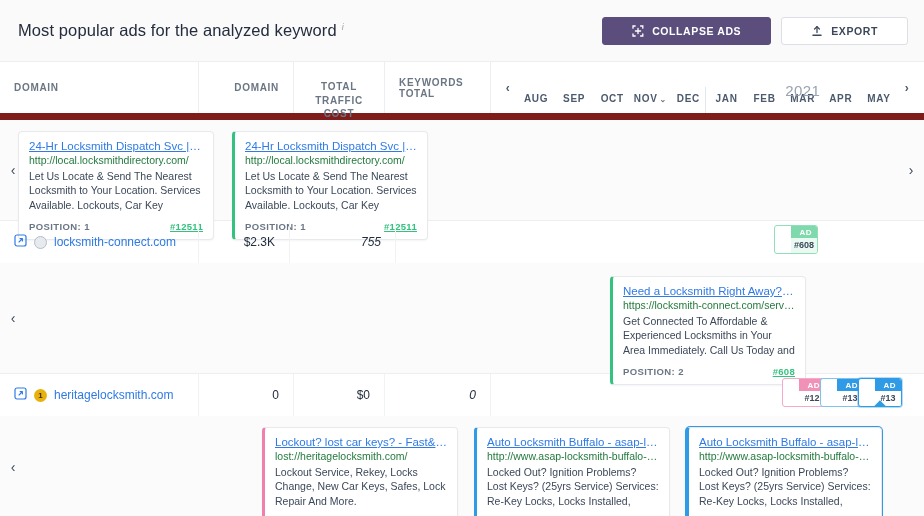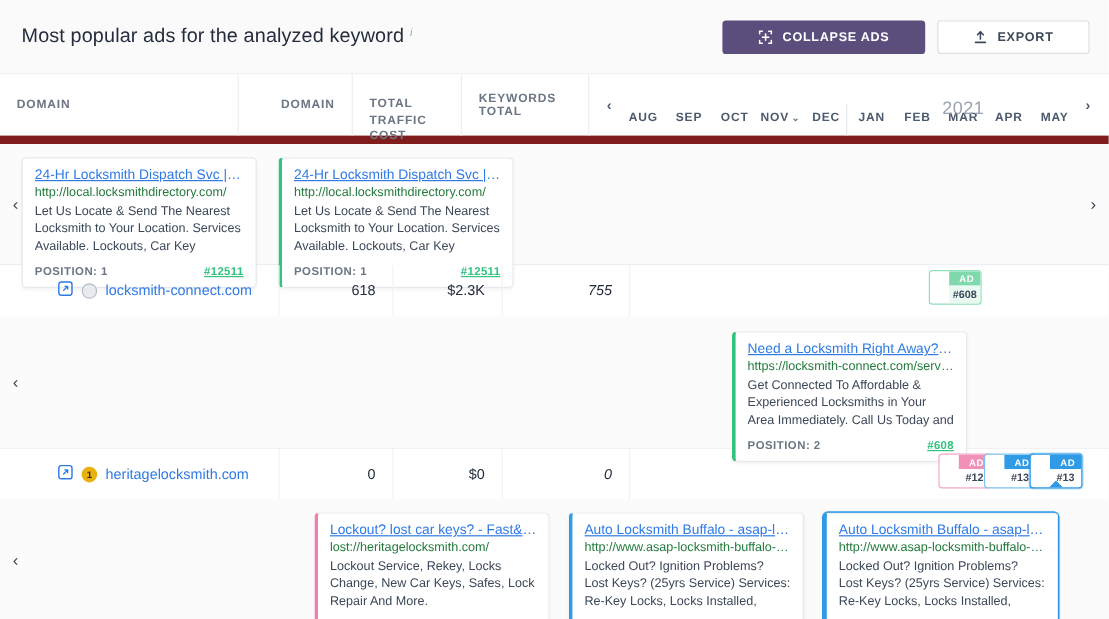--- a/index.html
+++ b/index.html
@@ -77,21 +77,21 @@
     align-items: center;
     font-size: 10px;
     font-weight: bold;
     letter-spacing: .7px;
     color: #6b7684;
     border-right: 1px solid #eceef1;
     padding: 0 14px;
   }
   .th-domain { width: 199px; }
   .th-traffic { width: 95px; justify-content: flex-end; }
-  .th-cost { width: 91px; justify-content: flex-end; text-align: left; line-height: 1.35; display: block; padding-top: 18px;}
+  .th-cost { width: 91px; justify-content: flex-end; text-align: center; line-height: 1.35; display: block; padding-top: 18px;}
   .th-keywords { width: 106px; justify-content: flex-end; }
   .th-months {
     flex: 1;
     position: relative;
     display: flex;
     align-items: center;
     border-right: none;
     padding: 0 8px;
   }
   .month-arrow {
@@ -139,21 +139,20 @@
     letter-spacing: .4px;
     color: #9aa3b0;
   }
 
   
   .row { position: relative; border-bottom: 1px solid #eceef1; }
   .row-cells {
     display: flex;
     align-items: flex-start;
     height: 42px;
-    padding-left: 34px;
   }
   .td {
     display: flex;
     align-items: center;
     height: 42px;
     font-size: 12px;
     color: #242c3d;
     border-right: 1px solid #f0f2f4;
     padding: 0 14px;
   }
@@ -389,21 +388,20 @@
       <div class="row">
         <div class="row-cells">
           <div class="td td-domain">
             <span class="ext-icon"><svg width="13" height="13" viewBox="0 0 13 13" fill="none">
                 <rect x="1" y="1" width="11" height="11" rx="2" stroke="#2f7ae5" stroke-width="1.2"></rect>
                 <path d="M5 8l3.2-3.2M6.1 4.6h2.3v2.3" stroke="#2f7ae5" stroke-width="1.1" stroke-linecap="round" stroke-linejoin="round"></path>
               </svg></span>
             <span class="favicon" style="background: rgb(231, 234, 238); border: 1px solid rgb(182, 189, 199);"></span>
             <span class="domain-link">locksmith-connect.com</span>
           </div>
-          <div class="td td-traffic">618</div>
           <div class="td td-cost">$2.3K</div>
           <div class="td td-keywords">755</div>
           <div class="td td-timeline"></div>
         </div>
         <div class="badge green" style="left: 774px; top: 4px;">
           <div class="bhead">AD</div>
           <div class="bbody">#608</div>
         </div>
         <div class="cards-strip" style="height: 110px;">
           <div class="cards-inner">

